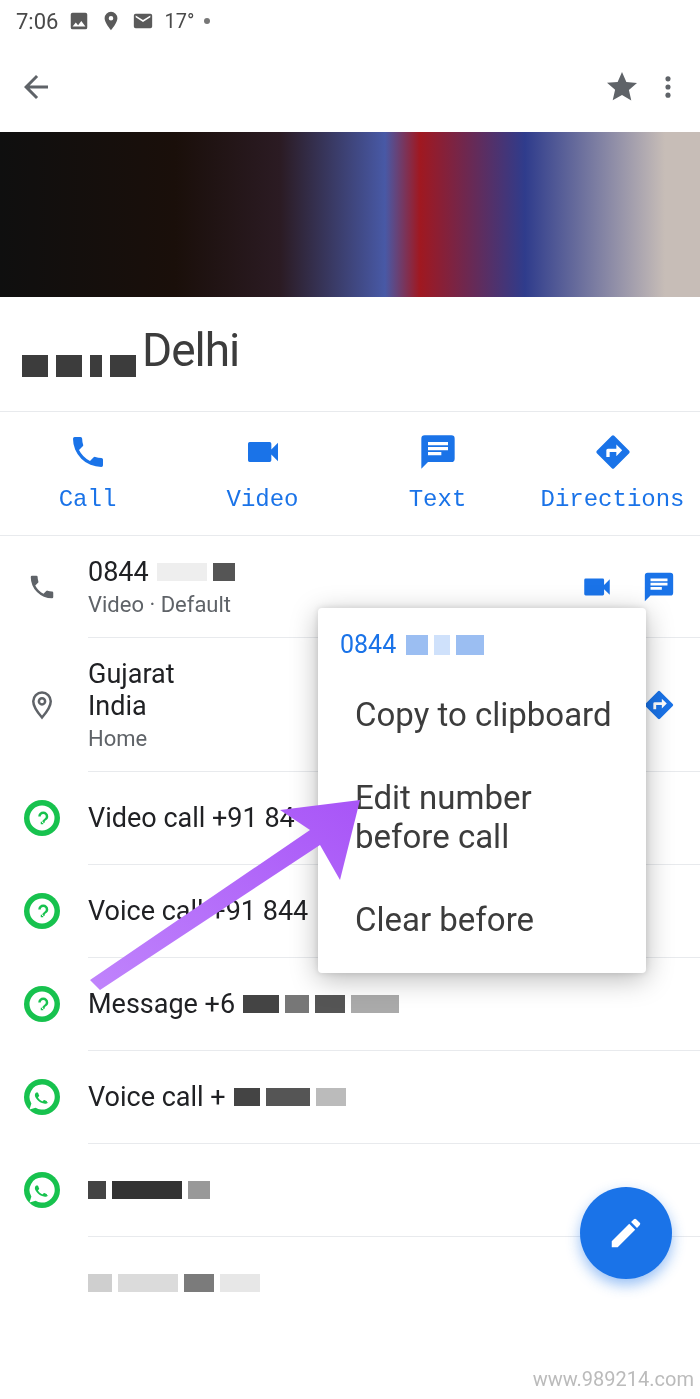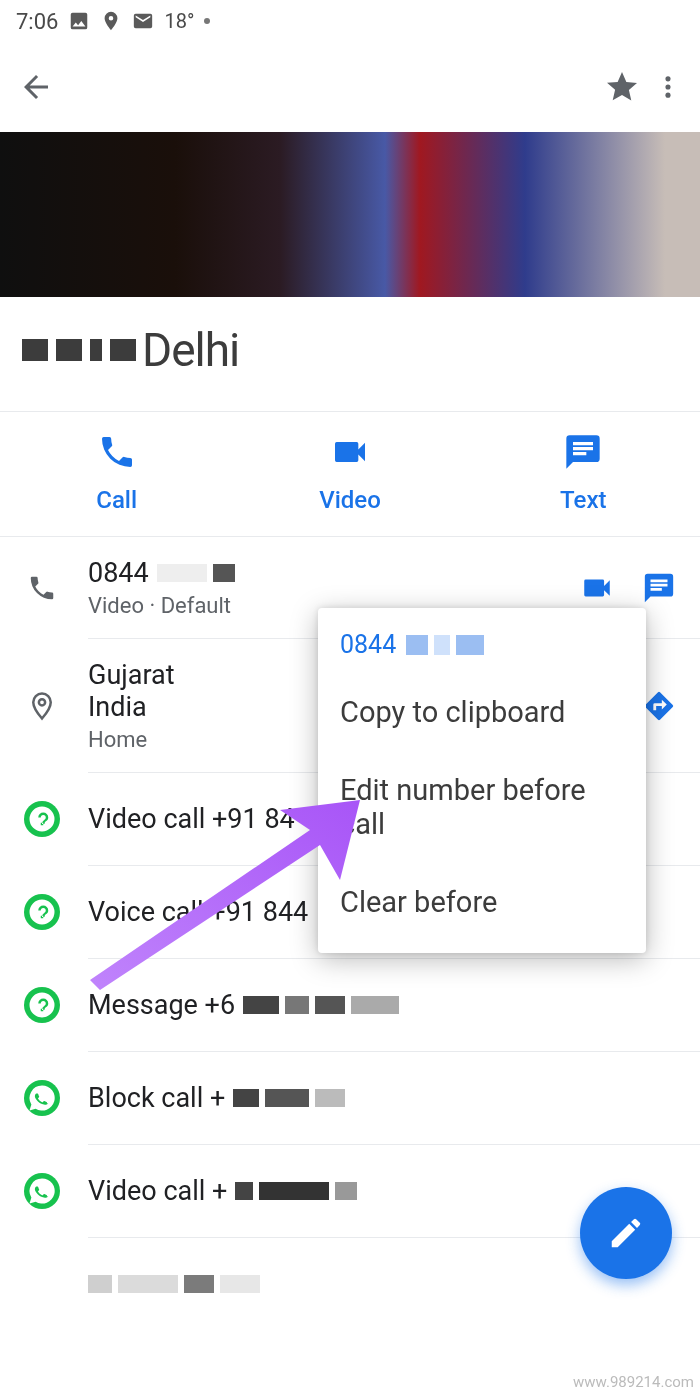--- a/index.html
+++ b/index.html
@@ -45,32 +45,33 @@
   .hero {
     height: 165px;
     background: linear-gradient(90deg, #0f0f0f 0%, #1a0f0a 25%, #2b1b23 40%, #4859a6 55%, #a01820 60%, #2f3c8c 75%, #c7bdb7 95%);
     position: relative;
   }
 
   
   .name-row {
     padding: 26px 22px 34px;
     display:flex;
-    align-items:center;
+    align-items:flex-end;
     border-bottom: 1px solid #e8eaed;
   }
   .obf { display:inline-flex; gap:8px; align-items:center; margin-right:6px;}
   .obf span { background:#3c3c3c; height:22px; display:inline-block;}
   .name-text { font-size: 46px; font-weight: 400; color:#3c3c3c; letter-spacing:-1px;}
 
   
   .action-row {
     display:flex;
     padding: 20px 0 22px;
     border-bottom: 1px solid #e8eaed;
+    font-family: Liberation Mono, monospace;
   }
   .action-item {
     flex:1;
     display:flex;
     flex-direction:column;
     align-items:center;
     gap:14px;
     color:#1a73e8;
     font-size:24px;
     font-weight:500;
@@ -108,21 +109,21 @@
     width: 328px;
     background:#fff;
     border-radius:4px;
     box-shadow: 0 6px 28px rgba(0,0,0,.28), 0 0 6px rgba(0,0,0,.12);
     padding: 18px 0 12px;
     z-index: 50;
   }
   .popup-head { padding: 4px 22px 14px; color:#1a73e8; font-size:25px; display:flex; align-items:center; gap:10px;}
   .popup-head .r { display:inline-flex; gap:6px;}
   .popup-head .r span { height:20px; display:inline-block;}
-  .popup-item { padding: 22px 22px; font-size:29px; color:#3c3c3c;}
+  .popup-item { padding: 22px 22px; font-size:33px; color:#3c3c3c;margin-left:15px;}
 
   
   .arrow {
     position:absolute;
     left: 80px;
     top: 790px;
     width: 280px;
     height: 200px;
     z-index:60;
     pointer-events:none;
@@ -142,41 +143,41 @@
     justify-content:center;
     box-shadow: 0 6px 14px rgba(26,115,232,.45);
     z-index:40;
   }
   .fab svg { width:38px; height:38px; fill:#fff;}
 
   .watermark {
     position:absolute;
     right:6px;
     bottom:8px;
-    font-size:15px;
+    font-size:20px;
     color:#bbb;
     z-index:80;
   }
 </style>
 </head>
 <body>
 
 <div class="status-bar">
   <div class="left">
     <span>7:06</span>
     <svg viewBox="0 0 24 24">
         <path d="M21 19V5a2 2 0 0 0-2-2H5a2 2 0 0 0-2 2v14a2 2 0 0 0 2 2h14a2 2 0 0 0 2-2zM8.5 13.5l2.5 3 3.5-4.5 4.5 6H5l3.5-4.5z"></path>
       </svg>
     <svg viewBox="0 0 24 24">
         <path d="M12 2a7 7 0 0 0-7 7c0 5 7 13 7 13s7-8 7-13a7 7 0 0 0-7-7zm0 9.5A2.5 2.5 0 1 1 14.5 9 2.5 2.5 0 0 1 12 11.5z"></path>
       </svg>
     <svg viewBox="0 0 24 24">
         <path d="M20 4H4a2 2 0 0 0-2 2v12a2 2 0 0 0 2 2h16a2 2 0 0 0 2-2V6a2 2 0 0 0-2-2zm0 4-8 5-8-5V6l8 5 8-5z"></path>
       </svg>
-    <span style="font-size:20px;">18°</span>
+    <span style="font-size:20px;">17°</span>
     <span class="dot"></span>
   </div>
 </div>
 
 <div class="app-bar">
   <svg viewBox="0 0 24 24">
       <path d="M20 11H7.8l5.6-5.6L12 4l-8 8 8 8 1.4-1.4L7.8 13H20z"></path>
     </svg>
   <div class="spacer"></div>
   <svg viewBox="0 0 24 24">
@@ -213,20 +214,26 @@
         <path d="M17 10.5V7a1 1 0 0 0-1-1H4a1 1 0 0 0-1 1v10a1 1 0 0 0 1 1h12a1 1 0 0 0 1-1v-3.5l4 4v-11z"></path>
       </svg>
     <span>Video</span>
   </div>
   <div class="action-item">
     <svg viewBox="0 0 24 24">
         <path d="M20 2H4a2 2 0 0 0-2 2v18l4-4h14a2 2 0 0 0 2-2V4a2 2 0 0 0-2-2zM6 9h12v2H6zm8 5H6v-2h8zm4-6H6V6h12z"></path>
       </svg>
     <span>Text</span>
   </div>
+  <div class="action-item">
+    <svg viewBox="0 0 24 24">
+        <path d="M21.7 11.3 12.7 2.3a1 1 0 0 0-1.4 0l-9 9a1 1 0 0 0 0 1.4l9 9a1 1 0 0 0 1.4 0l9-9a1 1 0 0 0 0-1.4zM14 14.5V12h-4v3H8v-4a1 1 0 0 1 1-1h5V7.5l3.5 3.5z"></path>
+      </svg>
+    <span>Directions</span>
+  </div>
 </div>
 
 <div class="detail-row">
   <div class="lead">
       <svg viewBox="0 0 24 24">
         <path d="M6.6 10.8a15 15 0 0 0 6.6 6.6l2.2-2.2a1 1 0 0 1 1-.25 11.4 11.4 0 0 0 3.6.6 1 1 0 0 1 1 1V20a1 1 0 0 1-1 1A17 17 0 0 1 3 4a1 1 0 0 1 1-1h3.5a1 1 0 0 1 1 1 11.4 11.4 0 0 0 .6 3.6 1 1 0 0 1-.25 1z"></path>
       </svg>
     </div>
   <div class="body">
     <div class="title">
@@ -321,42 +328,41 @@
 <div class="detail-row">
   <div class="lead">
       <div class="circ green">
         <svg viewBox="0 0 24 24">
           <path d="M12 2a10 10 0 0 0-8.5 15.2L2 22l4.9-1.5A10 10 0 1 0 12 2zm5 14.2c-.2.6-1.3 1.2-1.8 1.2s-1.1.2-3.7-.8-4.2-3.6-4.3-3.8-.9-1.2-.9-2.3a2.5 2.5 0 0 1 .8-1.9c.2-.2.5-.3.7-.3h.5c.2 0 .4 0 .6.5s.7 1.8.8 1.9a.4.4 0 0 1 0 .4 1.6 1.6 0 0 1-.3.4l-.4.5c-.1.1-.3.3-.1.6a7 7 0 0 0 1.3 1.6 6.3 6.3 0 0 0 1.9 1.2c.2.1.4.1.5-.1l.7-.8c.2-.2.3-.2.6-.1l1.7.8c.2.1.4.2.4.3a1.8 1.8 0 0 1-.1.8z" fill="#fff"></path>
         </svg>
       </div>
     </div>
   <div class="body">
       <div class="title">
-    <span>Block call +</span>
+    <span>Voice call +</span>
     <span class="redact">
           <span style="width:26px;background:#444"></span>
           <span style="width:44px;background:#555"></span>
           <span style="width:30px;background:#bbb"></span>
         </span>
   </div>
     </div>
 </div>
 <div class="sep"></div>
 
 <div class="detail-row">
   <div class="lead">
       <div class="circ green">
         <svg viewBox="0 0 24 24">
           <path d="M12 2a10 10 0 0 0-8.5 15.2L2 22l4.9-1.5A10 10 0 1 0 12 2zm5 14.2c-.2.6-1.3 1.2-1.8 1.2s-1.1.2-3.7-.8-4.2-3.6-4.3-3.8-.9-1.2-.9-2.3a2.5 2.5 0 0 1 .8-1.9c.2-.2.5-.3.7-.3h.5c.2 0 .4 0 .6.5s.7 1.8.8 1.9a.4.4 0 0 1 0 .4 1.6 1.6 0 0 1-.3.4l-.4.5c-.1.1-.3.3-.1.6a7 7 0 0 0 1.3 1.6 6.3 6.3 0 0 0 1.9 1.2c.2.1.4.1.5-.1l.7-.8c.2-.2.3-.2.6-.1l1.7.8c.2.1.4.2.4.3a1.8 1.8 0 0 1-.1.8z" fill="#fff"></path>
         </svg>
       </div>
     </div>
   <div class="body">
       <div class="title">
-    <span>Video call +</span>
     <span class="redact">
           <span style="width:18px;background:#444"></span>
           <span style="width:70px;background:#333"></span>
           <span style="width:22px;background:#999"></span>
         </span>
   </div>
     </div>
 </div>
 <div class="sep"></div>
 

